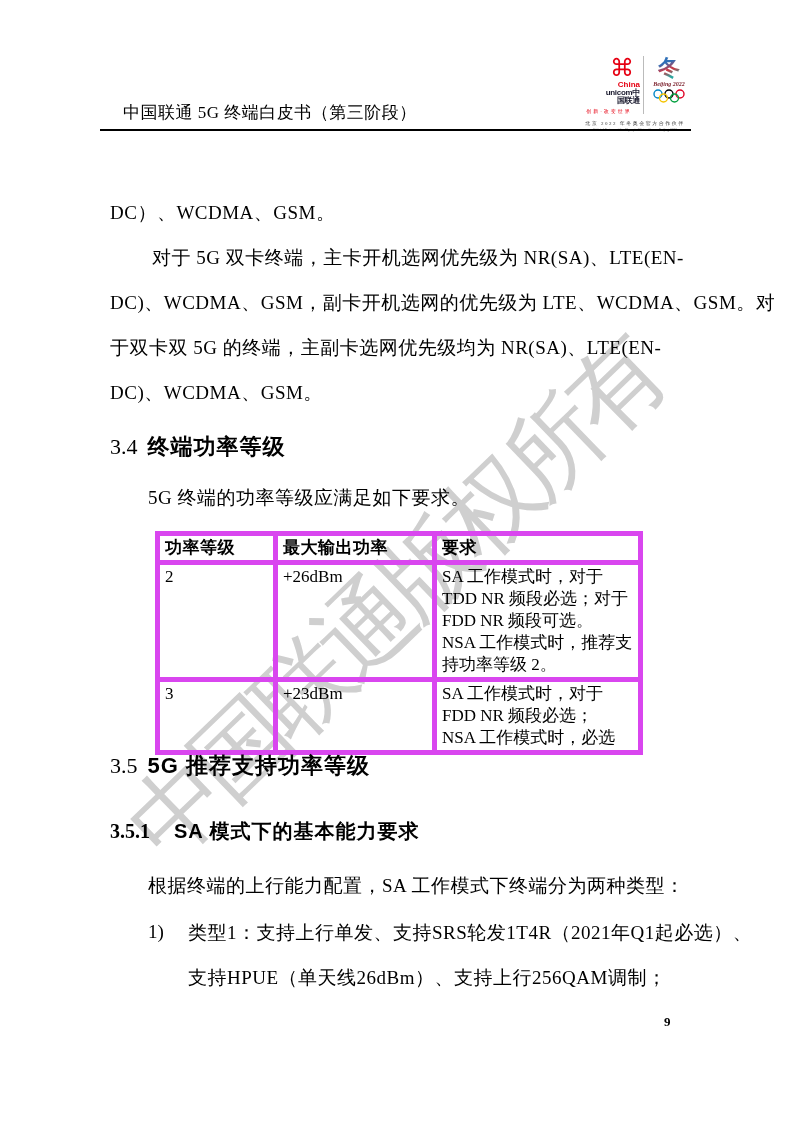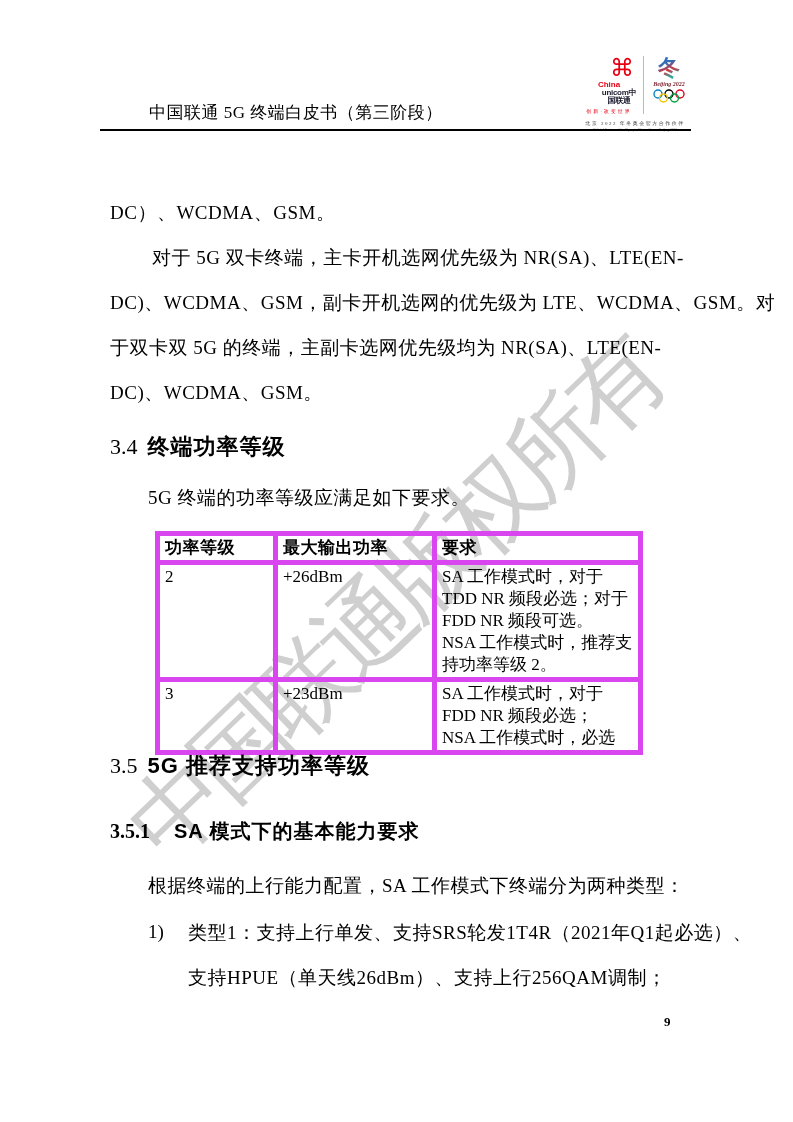--- a/index.html
+++ b/index.html
@@ -10,27 +10,27 @@
   }
   
   .watermark{
     position:absolute;left:35px;top:545px;width:720px;height:110px;
     font-size:95px;letter-spacing:-8px;line-height:110px;white-space:nowrap;
     color:#bfbfbf;opacity:.75;transform:rotate(-44deg);transform-origin:center center;
     z-index:0;font-family:"Liberation Serif","DejaVu Serif",serif;text-align:center;
   }
   .content{position:absolute;inset:0;z-index:1;}
   
-  .header-title{position:absolute;left:123px;top:101px;font-size:17px;letter-spacing:.5px;margin-left:26px;}
+  .header-title{position:absolute;left:123px;top:101px;font-size:17px;letter-spacing:.5px;}
   .header-rule{position:absolute;left:100px;top:129px;width:591px;height:2px;background:#000;}
   .logo-block{position:absolute;left:578px;top:56px;width:114px;}
   .logo-row{display:flex;align-items:flex-start;}
   .unicom{width:62px;display:flex;flex-direction:column;align-items:center;}
   .knot{font-size:24px;line-height:24px;color:#e60012;align-self:flex-end;margin-right:6px;}
-  .unicom-text{font-family:"Liberation Sans","DejaVu Sans",sans-serif;line-height:8px;margin-top:1px;text-align:center;width:100%;}
+  .unicom-text{font-family:"Liberation Sans","DejaVu Sans",sans-serif;line-height:8px;margin-top:1px;text-align:right;width:100%;}
   .unicom-china{display:block;color:#e60012;font-size:8px;font-weight:bold;}
   .unicom-brand{display:block;color:#1a1a2e;font-size:8px;font-weight:bold;letter-spacing:-0.3px;margin-left:20px;}
   .unicom-slogan{color:#e60012;font-size:5px;letter-spacing:2px;margin-top:3px;white-space:nowrap;}
   .logo-divider{width:1px;background:#bbb;height:58px;margin:0 3px;}
   .beijing{width:44px;display:flex;flex-direction:column;align-items:center;}
   .emblem{font-size:22px;line-height:24px;font-weight:bold;
     background:linear-gradient(160deg,#2f6fb7 30%,#d3343f 55%,#2aa7a0 80%);
     -webkit-background-clip:text;background-clip:text;color:transparent;
     font-family:"Liberation Serif",serif;}
   .b2022{font-size:6px;color:#7a1f2b;font-style:italic;font-weight:bold;white-space:nowrap;margin-top:1px;}

